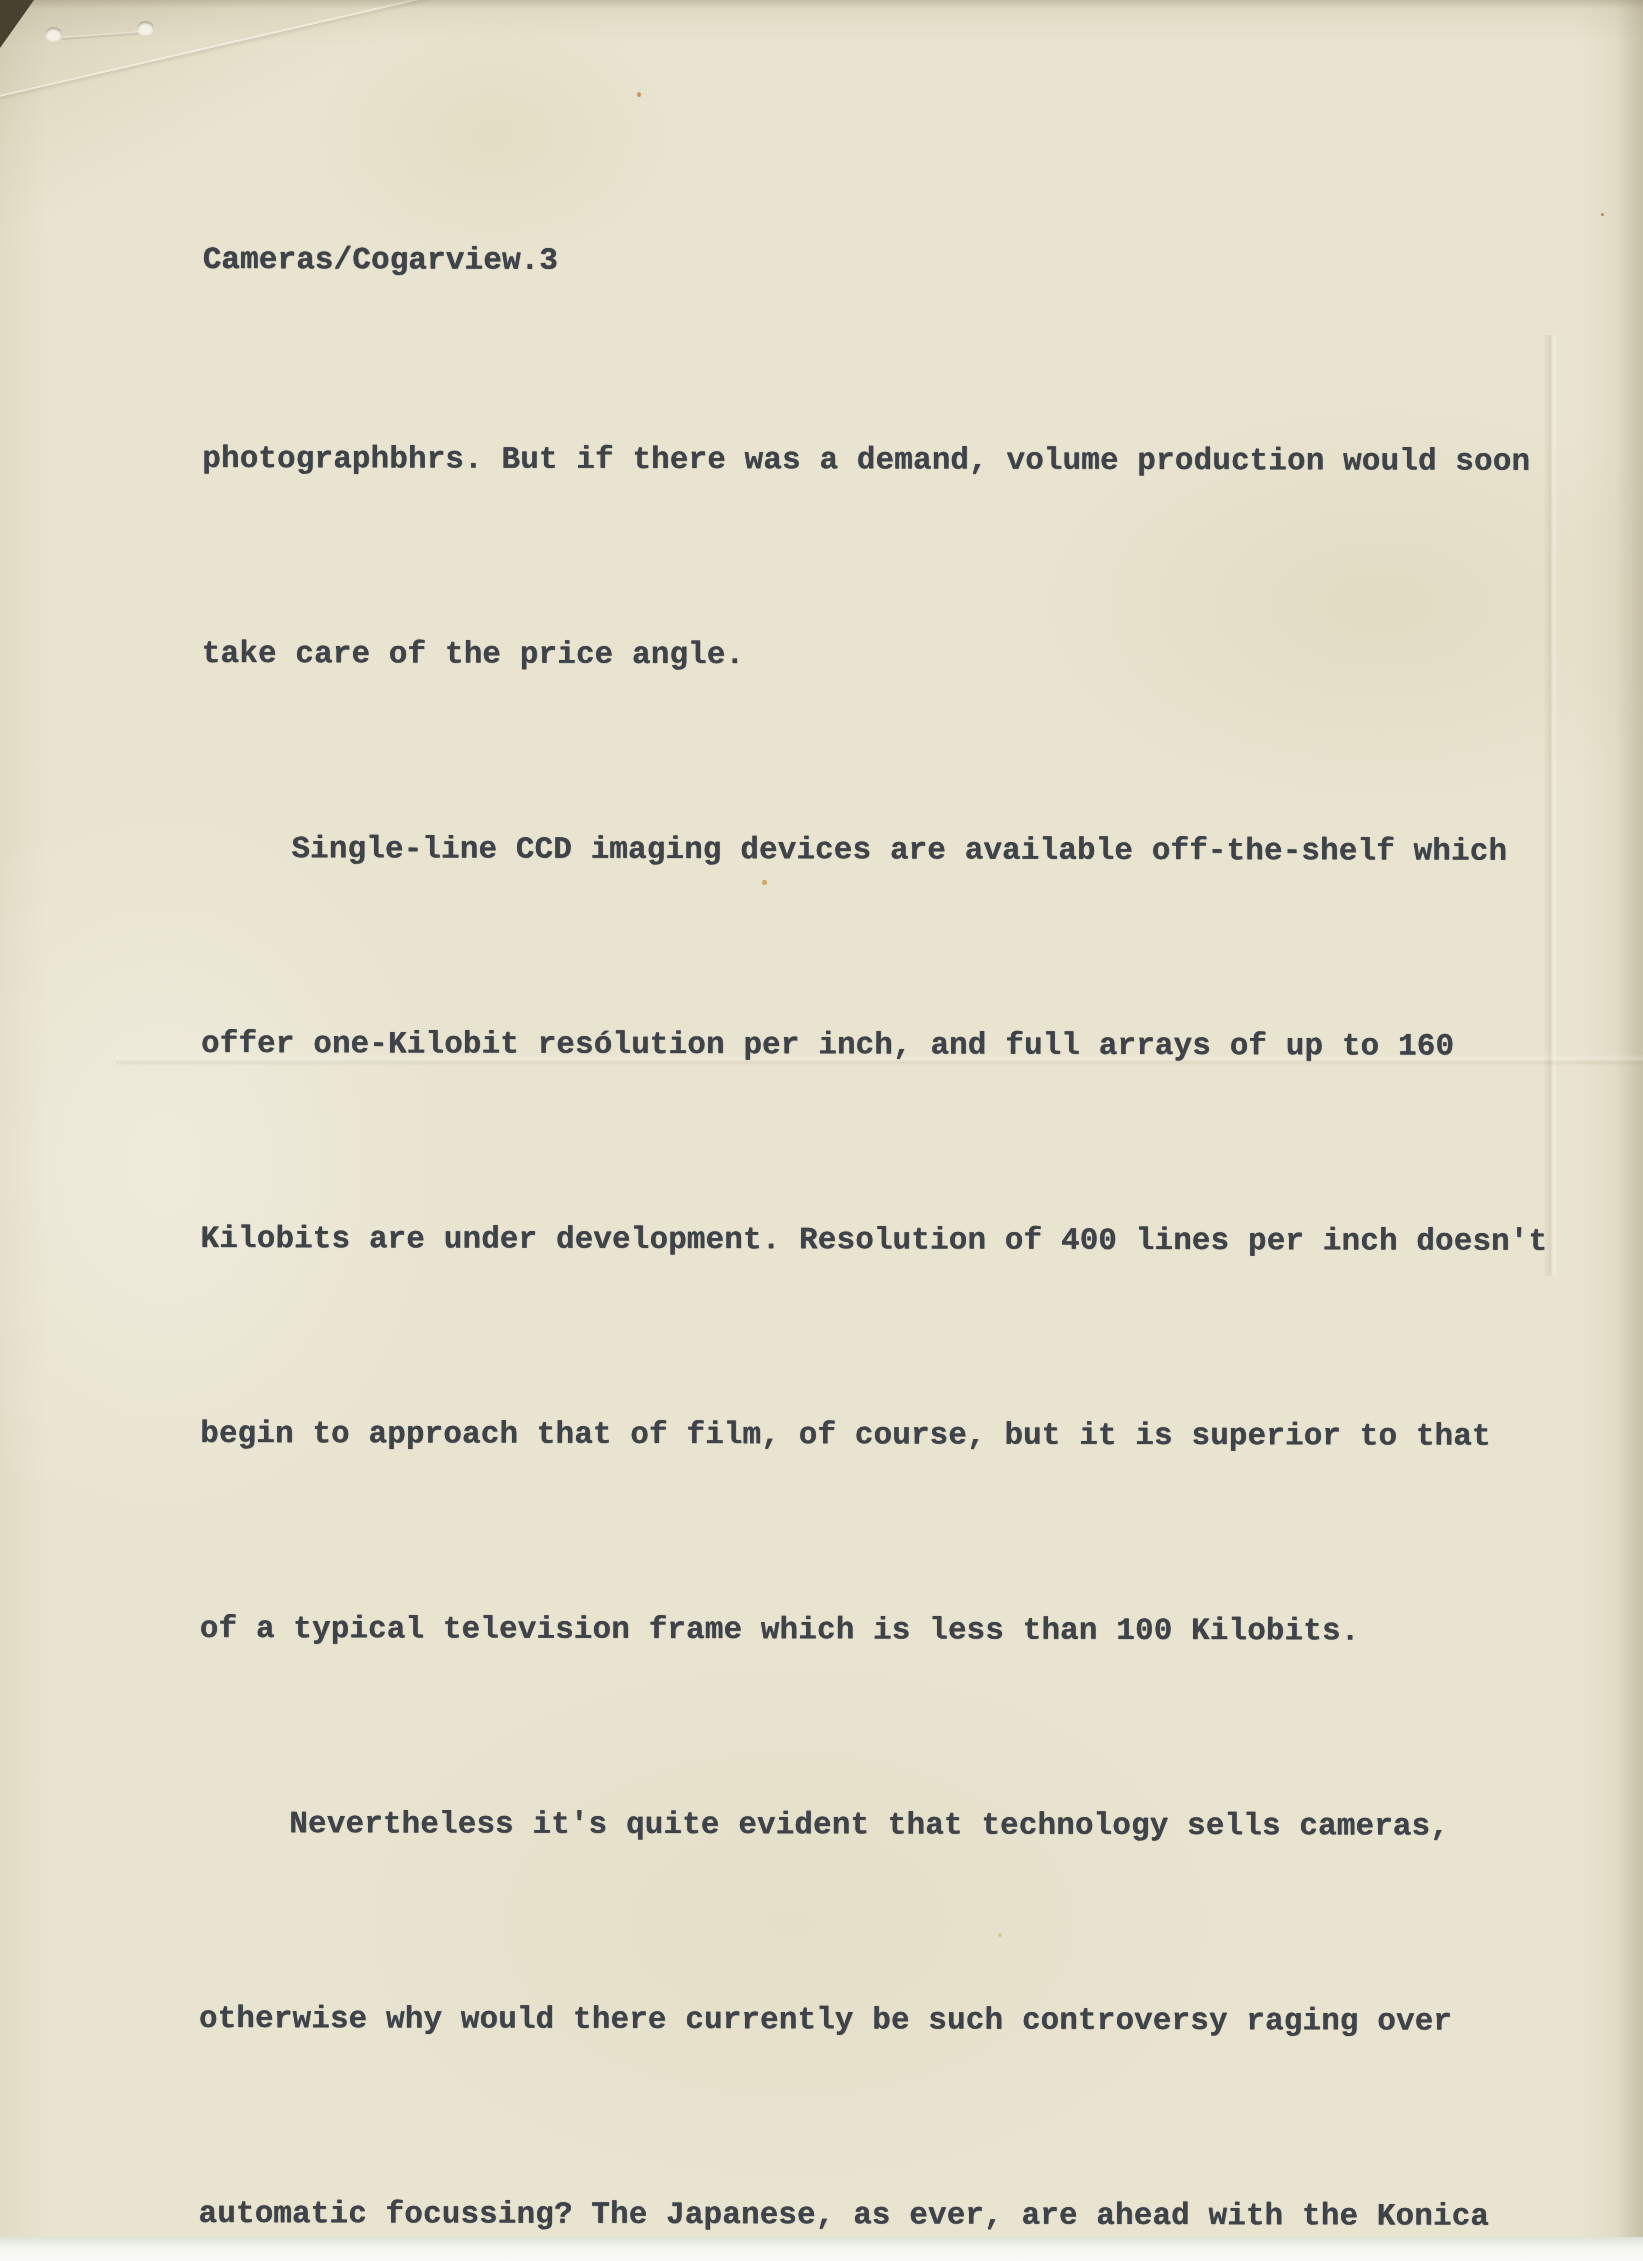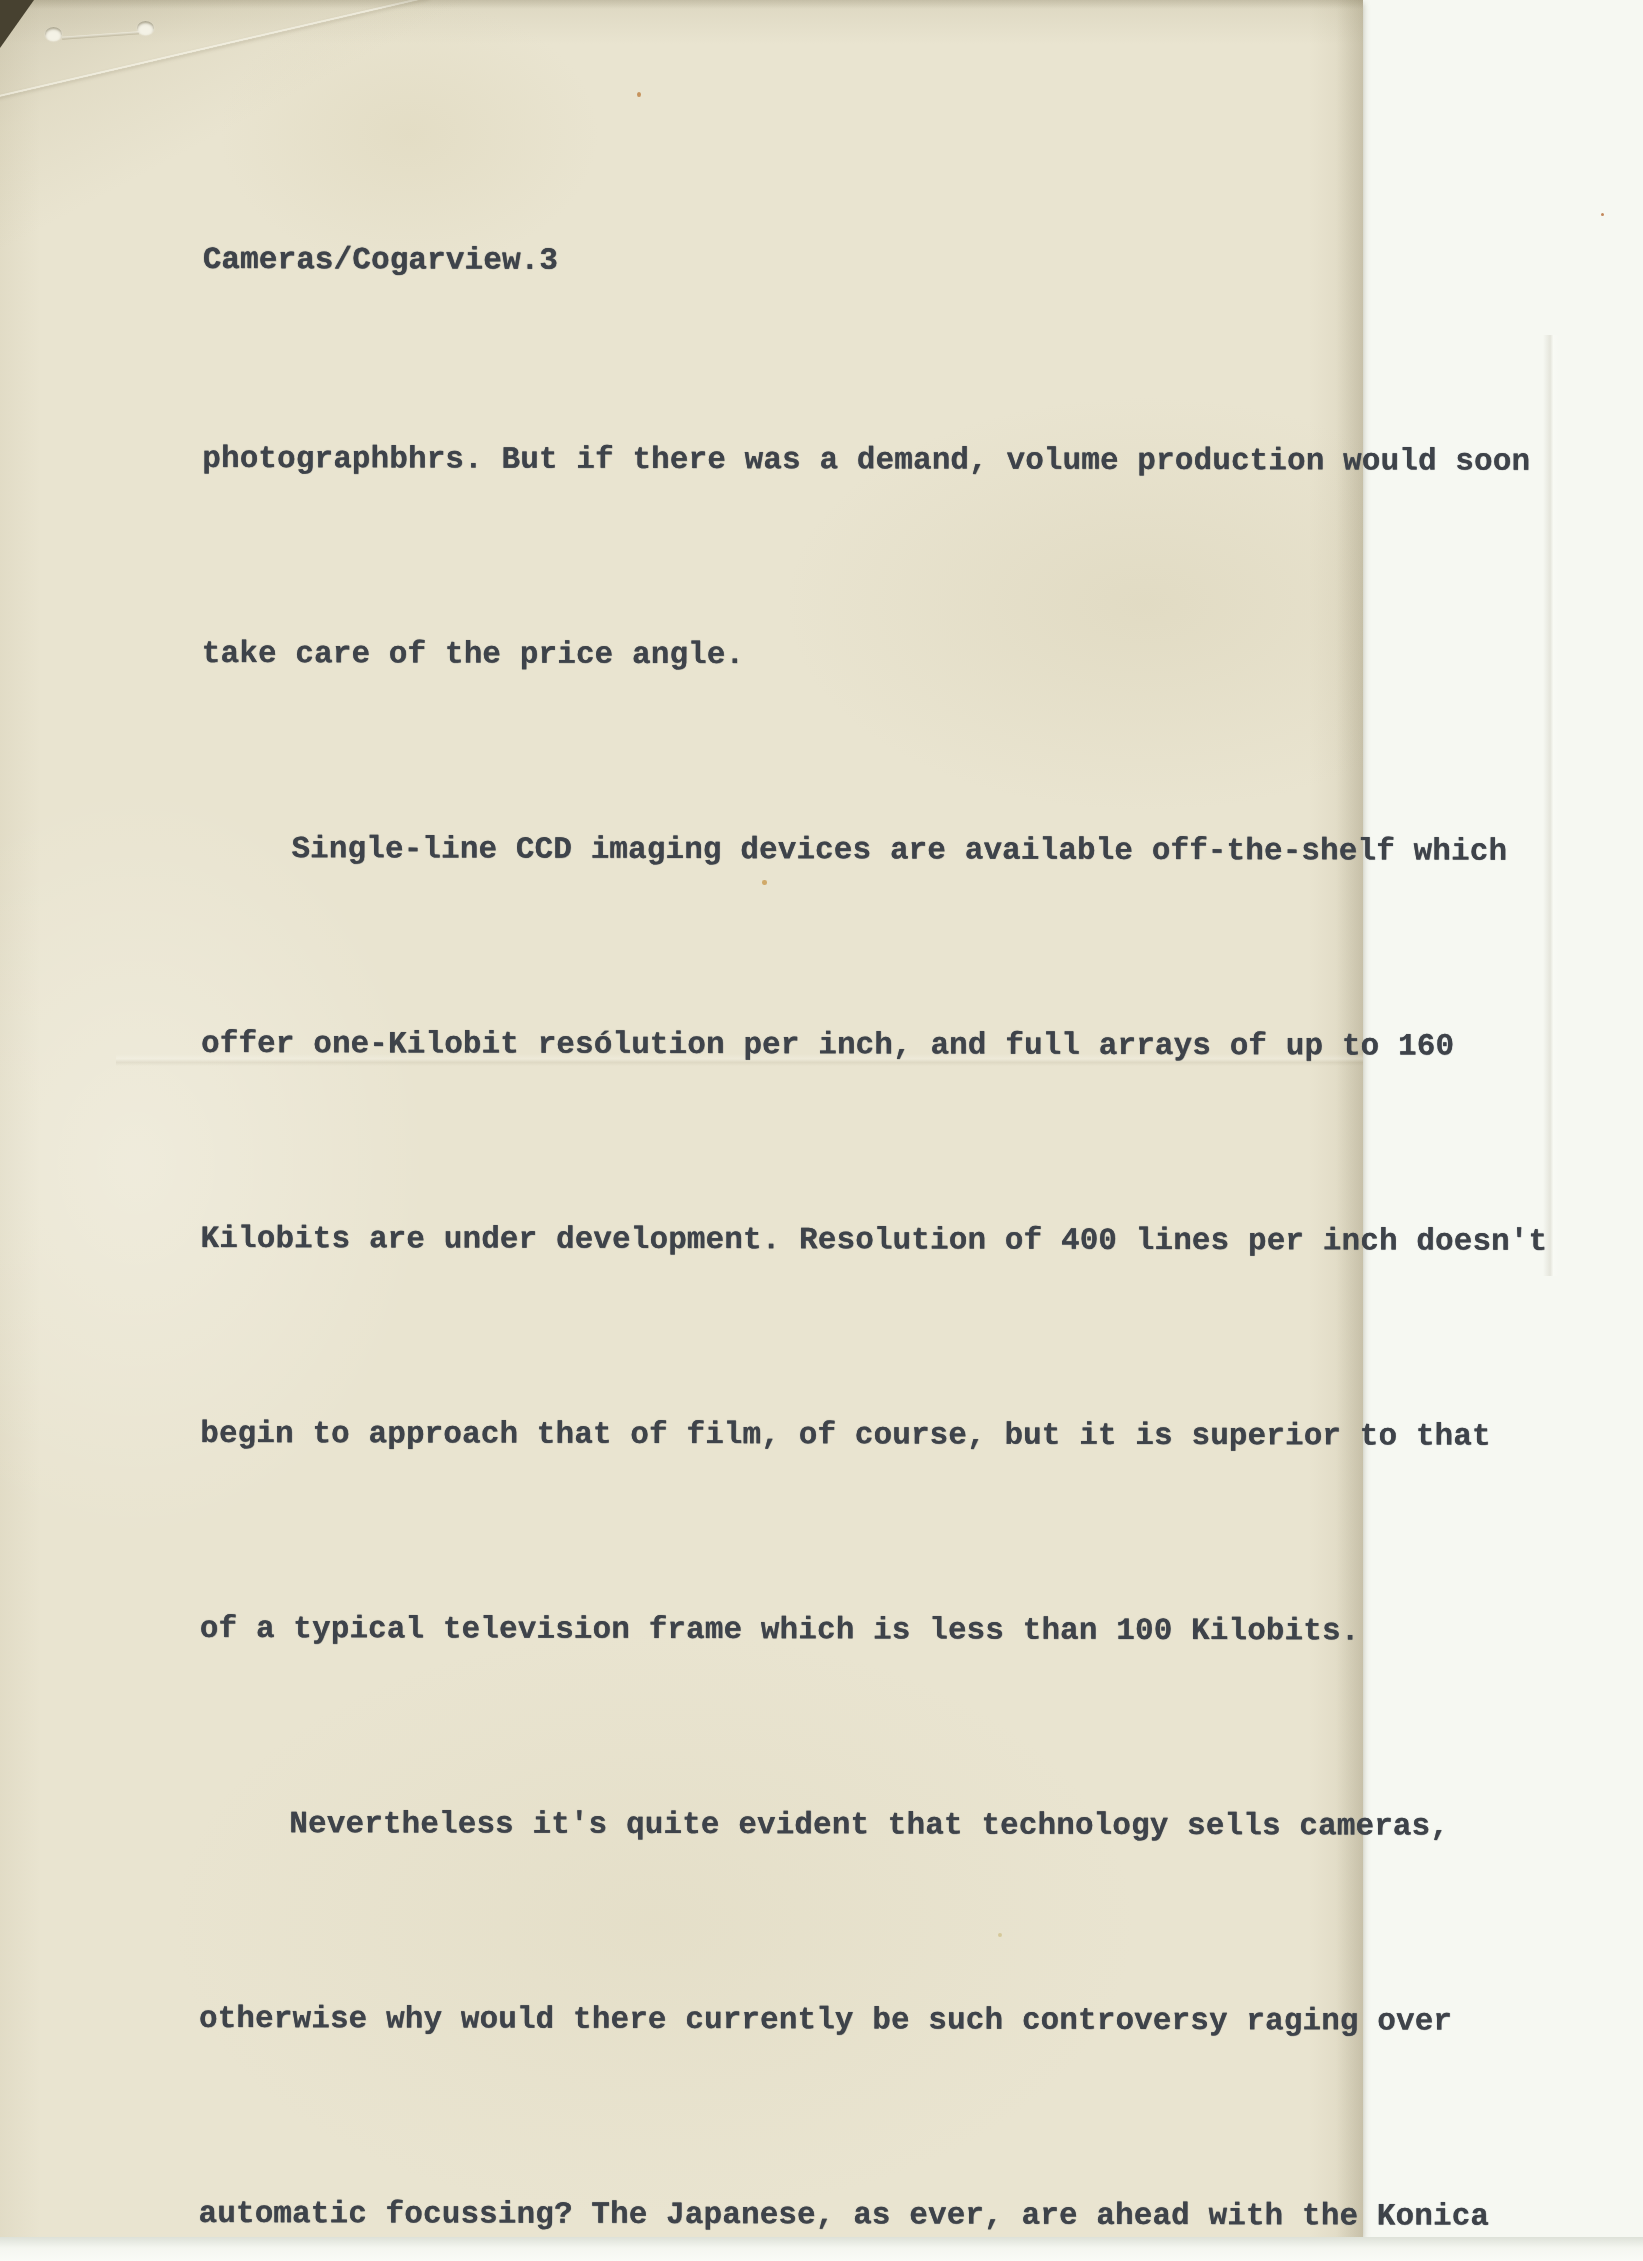--- a/index.html
+++ b/index.html
@@ -4,21 +4,21 @@
 <style>
   html,body{margin:0;padding:0;}
   body{
     width:1643px;height:2261px;
     background:var(--scanner-bed,#f6f8f2);
     overflow:hidden;
     font-family:"Liberation Mono","DejaVu Sans Mono",monospace;
     position:relative;
   }
   .paper{
-    position:absolute;left:0;top:0;width:1363px;height:2237px;
+    position:absolute;left:0;top:0;width:1643px;height:2237px;
     background-color:var(--paper,#e9e4d0);
     background-image:
       radial-gradient(ellipse 580px 335px at 84% 27%, rgba(198,188,152,.22), transparent 62%),
       radial-gradient(ellipse 490px 632px at 10% 52%, rgba(255,255,250,.28), transparent 60%),
       radial-gradient(ellipse 806px 490px at 48% 86%, rgba(206,197,163,.16), transparent 60%),
       radial-gradient(ellipse 271px 193px at 30% 6%, rgba(214,205,172,.30), transparent 70%),
       linear-gradient(90deg, rgba(158,146,108,.10) 0, transparent 3%, transparent 96%, rgba(148,138,103,.16) 100%),
       linear-gradient(180deg, rgba(148,138,103,.14) 0, transparent 2%);
     box-shadow:0 3.2px 6.4px rgba(100,95,68,.40);
   }

